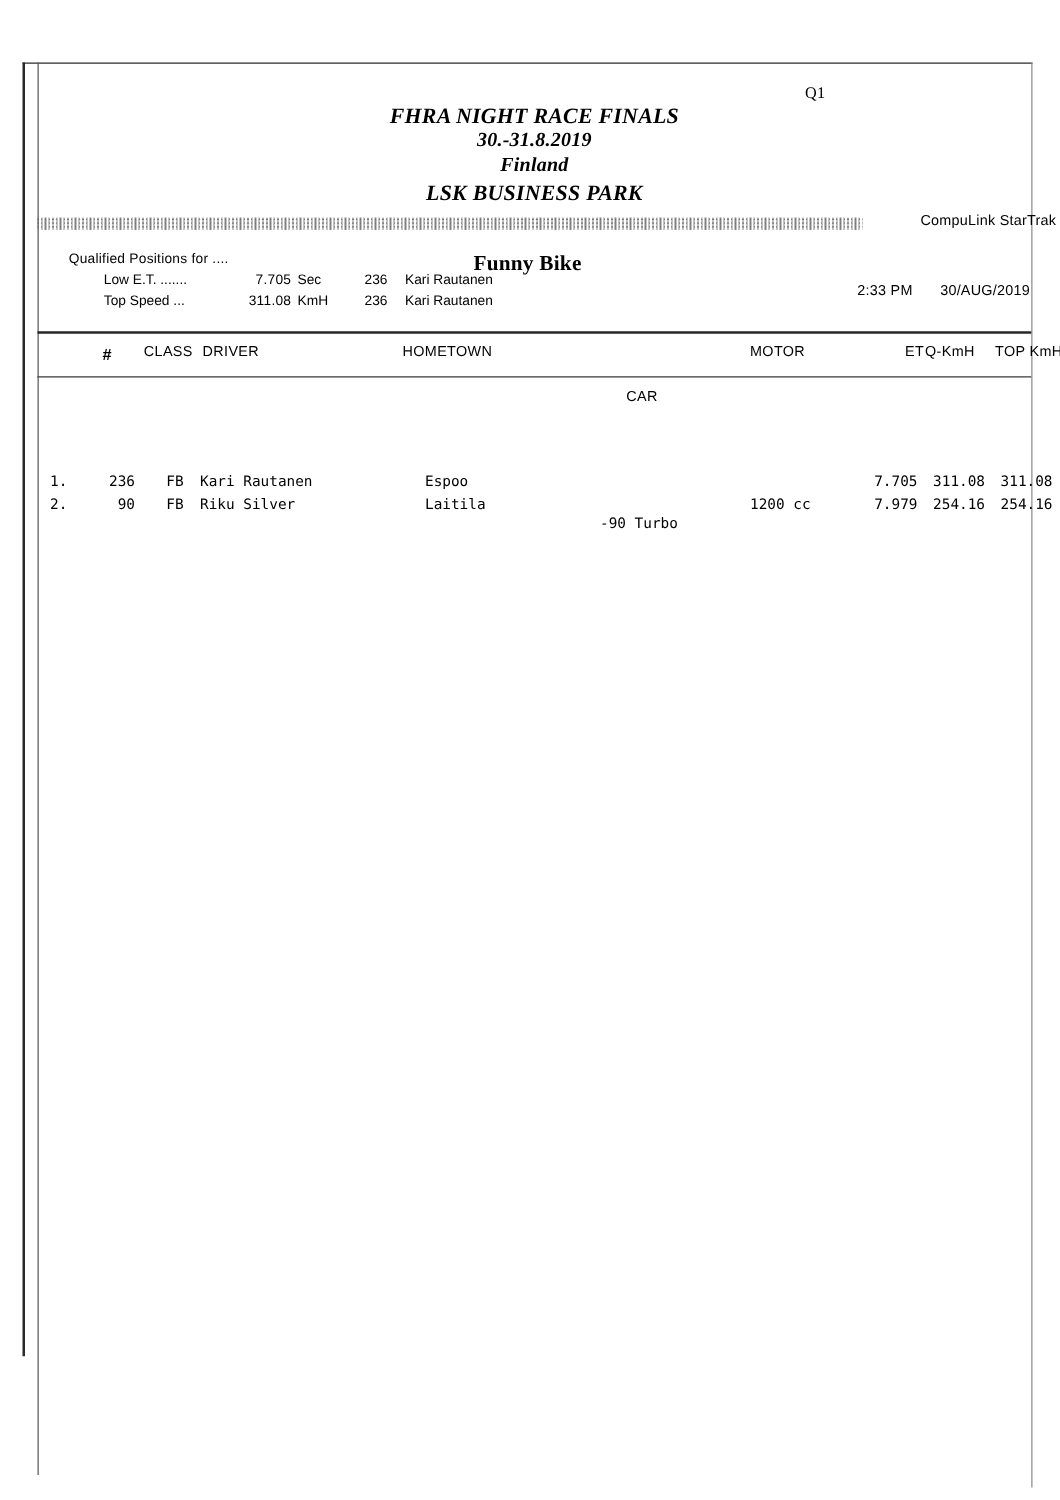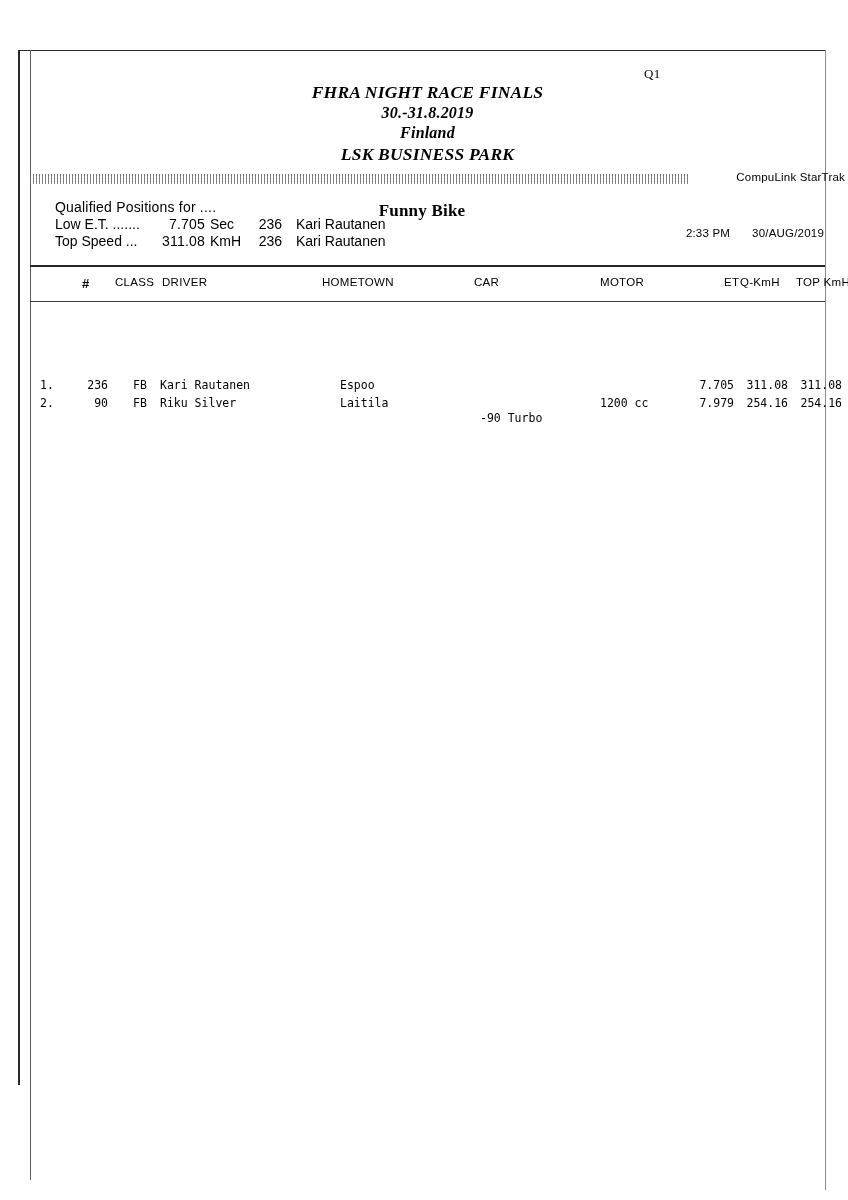--- a/index.html
+++ b/index.html
@@ -116,28 +116,29 @@
     font-size: 11.5px;
     letter-spacing: .2px;
     white-space: nowrap;
   }
 
   
   .qual-block {
     position: absolute;
     left: 55px; top: 199px;
     font-family: "Liberation Sans", sans-serif;
-    font-size: 14px;
+    font-size: 11px;
     line-height: 17px;
   }
   .qual-head { letter-spacing: .2px; }
   .qual-row { white-space: nowrap; }
   .qual-row .lbl {
     display: inline-block;
     width: 92px;
+    margin-left: 28px;
   }
   .qual-row .val {
     display: inline-block;
     width: 58px;
     text-align: right;
     font-family: "Liberation Sans", sans-serif;
     letter-spacing: .2px;
   }
   .qual-row .unit {
     display: inline-block;
@@ -193,21 +194,21 @@
     letter-spacing: .3px;
   }
   .colhead span {
     position: absolute;
     white-space: nowrap;
   }
   .ch-hash   { left: 52px;  font-weight: bold; font-size: 13px; }
   .ch-class  { left: 85px; }
   .ch-driver { left: 132px; }
   .ch-home   { left: 292px; }
-  .ch-car    { left: 444px; }
+  .ch-car    { left: 471px; margin-top: 36px; }
   .ch-motor  { left: 570px; }
   .ch-et     { left: 678px; padding-left: 16px; }
   .ch-qkmh   { left: 710px; }
   .ch-topkmh { left: 766px; }
 
   
   .event-title {
     position: absolute;
     left: 0; top: 338px;
     width: 848px;

